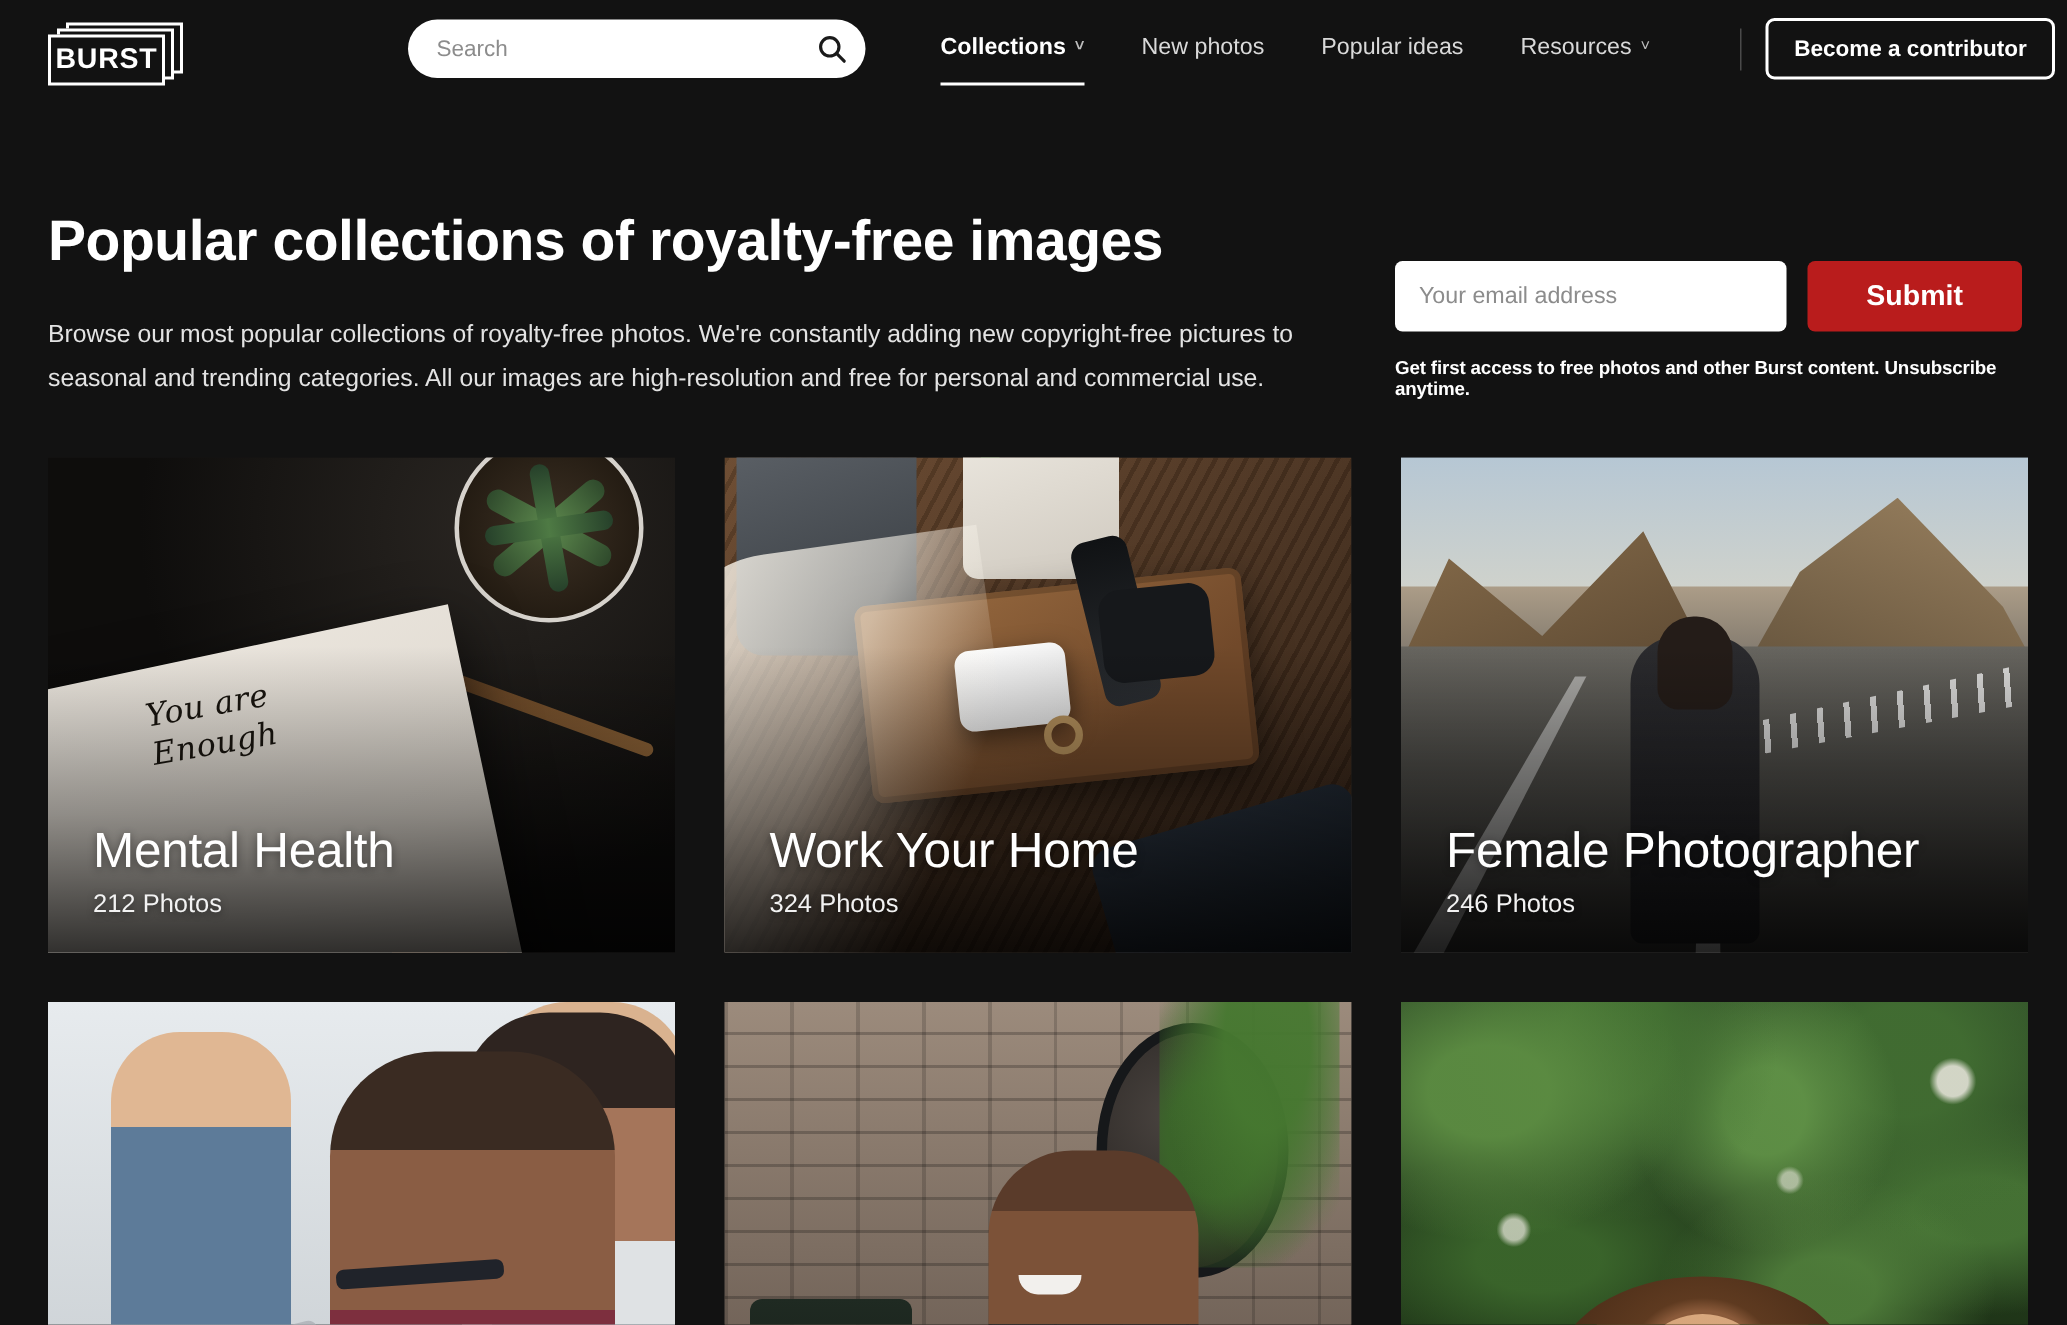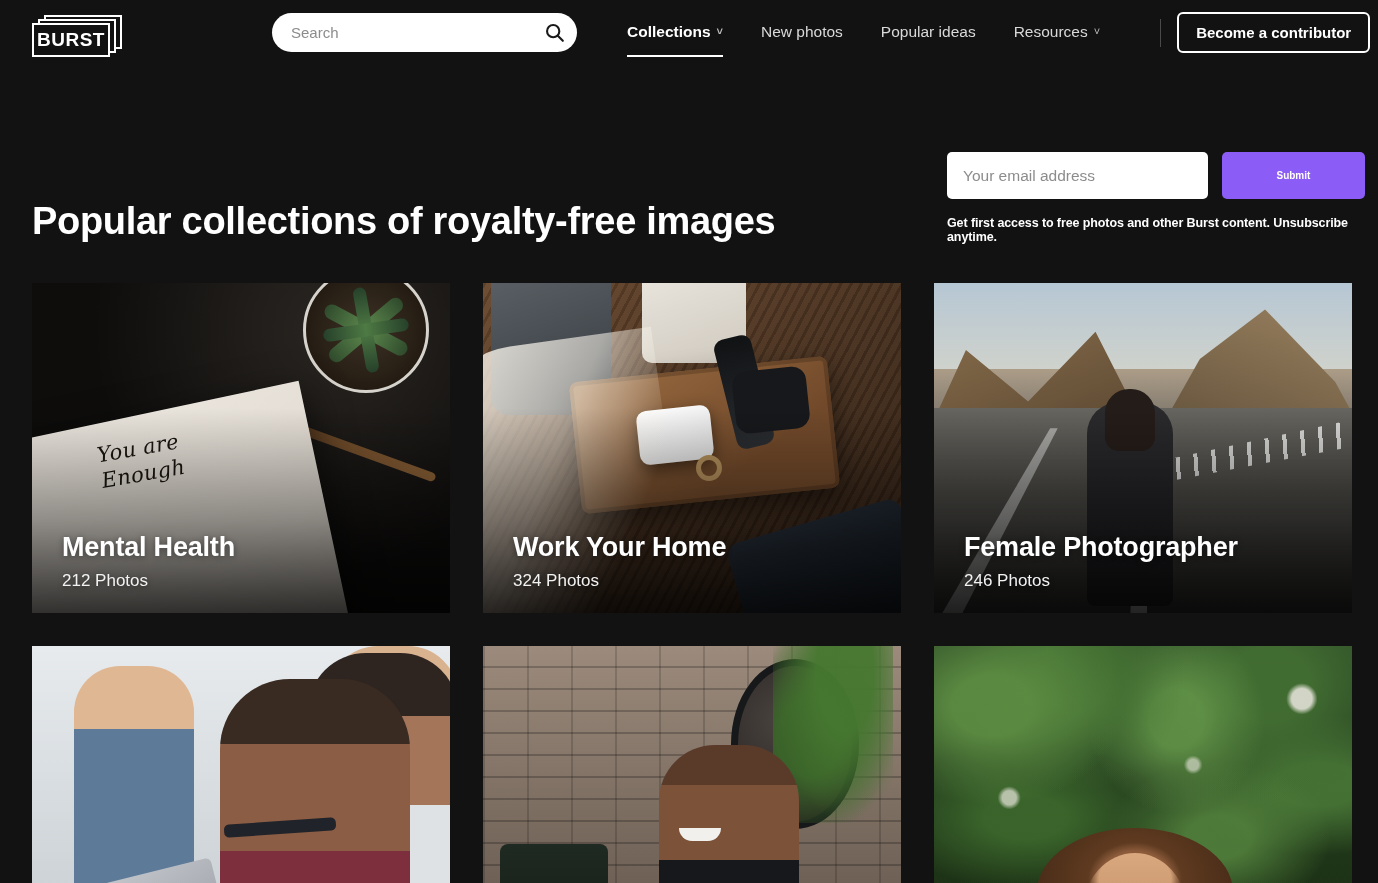--- a/index.html
+++ b/index.html
@@ -151,45 +151,45 @@
     line-height: 1.15;
   }
   .page-desc {
     margin-top: 25px;
     font-size: 16.5px;
     line-height: 1.75;
     color: #e3e3e3;
     max-width: 862px;
   }
 
-  .signup { width: 418px; flex: 0 0 auto; margin-left: 35px; padding-top: 12px; }
+  .signup { width: 418px; flex: 0 0 auto; margin-left: 18px; padding-top: 12px; }
   .signup-row { display: flex; align-items: stretch; }
   .email-input {
     width: 275px;
     height: 47px;
     border: none;
     border-radius: 5px;
     background: #ffffff;
     color: #1a1a1a;
     font-size: 15.5px;
     font-family: "Liberation Sans", sans-serif;
     padding: 0 16px;
     outline: none;
   }
   .email-input::placeholder { color: #8c8c8c; }
   .submit-btn {
     margin-left: 14px;
     width: 152px;
     height: 47px;
     border: none;
     border-radius: 5px;
-    background: #8b5cf6;
+    background: #b91c1c;
     color: #ffffff;
     font-weight: bold;
-    font-size: 10px;
+    font-size: 19px;
     font-family: "Liberation Sans", sans-serif;
     cursor: pointer;
   }
   .signup-note {
     margin-top: 17px;
     font-size: 12.5px;
     font-weight: bold;
     color: #ffffff;
     letter-spacing: -0.1px;
   }
@@ -213,22 +213,22 @@
     position: absolute; left: 0; right: 0; bottom: 0; height: 62%;
     background: linear-gradient(to top, rgba(0,0,0,0.78) 0%, rgba(0,0,0,0.38) 45%, rgba(0,0,0,0) 100%);
   }
   .card .caption {
     position: absolute;
     left: 30px;
     bottom: 22px;
     right: 24px;
   }
   .card .c-title {
-    font-size: 27px;
-    font-weight: bold;
+    font-size: 33px;
+    font-weight: normal;
     color: #ffffff;
     line-height: 1.14;
     letter-spacing: -0.2px;
     text-shadow: 0 1px 6px rgba(0,0,0,0.45);
   }
   .card .c-sub {
     margin-top: 8px;
     font-size: 17px;
     color: #f2f2f2;
     text-shadow: 0 1px 5px rgba(0,0,0,0.5);
@@ -485,20 +485,21 @@
   <div class="nav-right">
     <span class="divider"></span>
     <button class="btn-outline">Become a contributor</button>
     <button class="btn-green">Login</button>
   </div>
 </div>
 
 <div class="hero">
   <div class="hero-left">
     <h1 class="page-title">Popular collections of royalty-free images</h1>
+    <p class="page-desc">Browse our most popular collections of royalty-free photos. We're constantly adding new copyright-free pictures to seasonal and trending categories. All our images are high-resolution and free for personal and commercial use.</p>
   </div>
 
   <div class="signup">
     <div class="signup-row">
       <input class="email-input" type="email" placeholder="Your email address" style="">
       <button class="submit-btn">Submit</button>
     </div>
     <div class="signup-note">Get first access to free photos and other Burst content. Unsubscribe anytime.</div>
   </div>
 </div>

